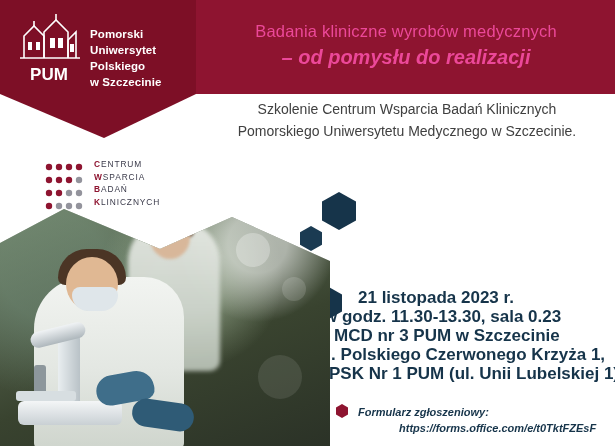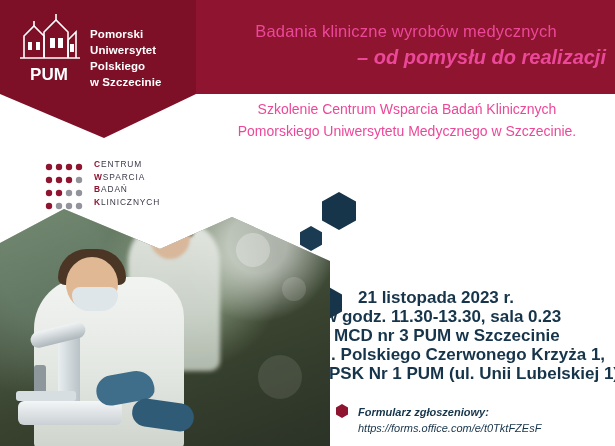--- a/index.html
+++ b/index.html
@@ -76,30 +76,29 @@
     font-size: 16.5px;
     line-height: 22px;
     letter-spacing: 0.2px;
   }
   .headline .line2 {
     font-size: 20px;
     line-height: 27px;
     font-weight: bold;
     font-style: italic;
     margin-top: 2px;
-    text-align: right;
   }
 
   
   .subtitle {
     position: absolute;
     left: 208px; top: 98px;
     width: 398px;
     text-align: center;
-    color: #ec4899;
+    color: #404040;
     font-size: 14px;
     line-height: 22px;
   }
 
   
   .cwbk-logo {
     position: absolute;
     left: 44px; top: 158px;
     width: 140px;
     height: 62px;
@@ -162,21 +161,22 @@
     left: 358px; top: 404px;
     width: 252px;
     color: #16344a;
     font-size: 11px;
     line-height: 16px;
     font-style: italic;
     font-weight: bold;
   }
   .formlink .url {
     font-style: italic;
-    font-weight: normal;
+    font-weight: bold;
+    margin-left: 41px;
   }
 
   
   .photo {
     position: absolute;
     left: 0; top: 205px;
     width: 330px;
     height: 241px;
     overflow: hidden;
     clip-path: polygon(0 38px, 64px 4px, 160px 44px, 232px 12px, 330px 56px, 330px 241px, 0 241px);

